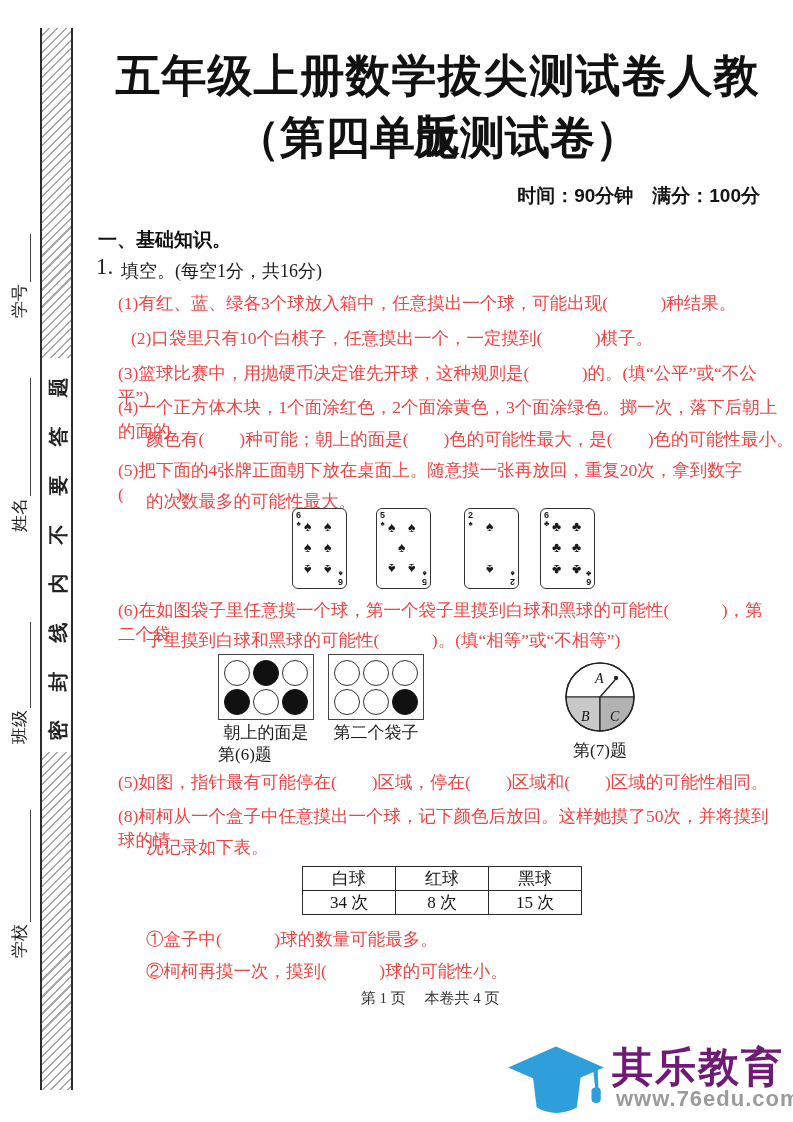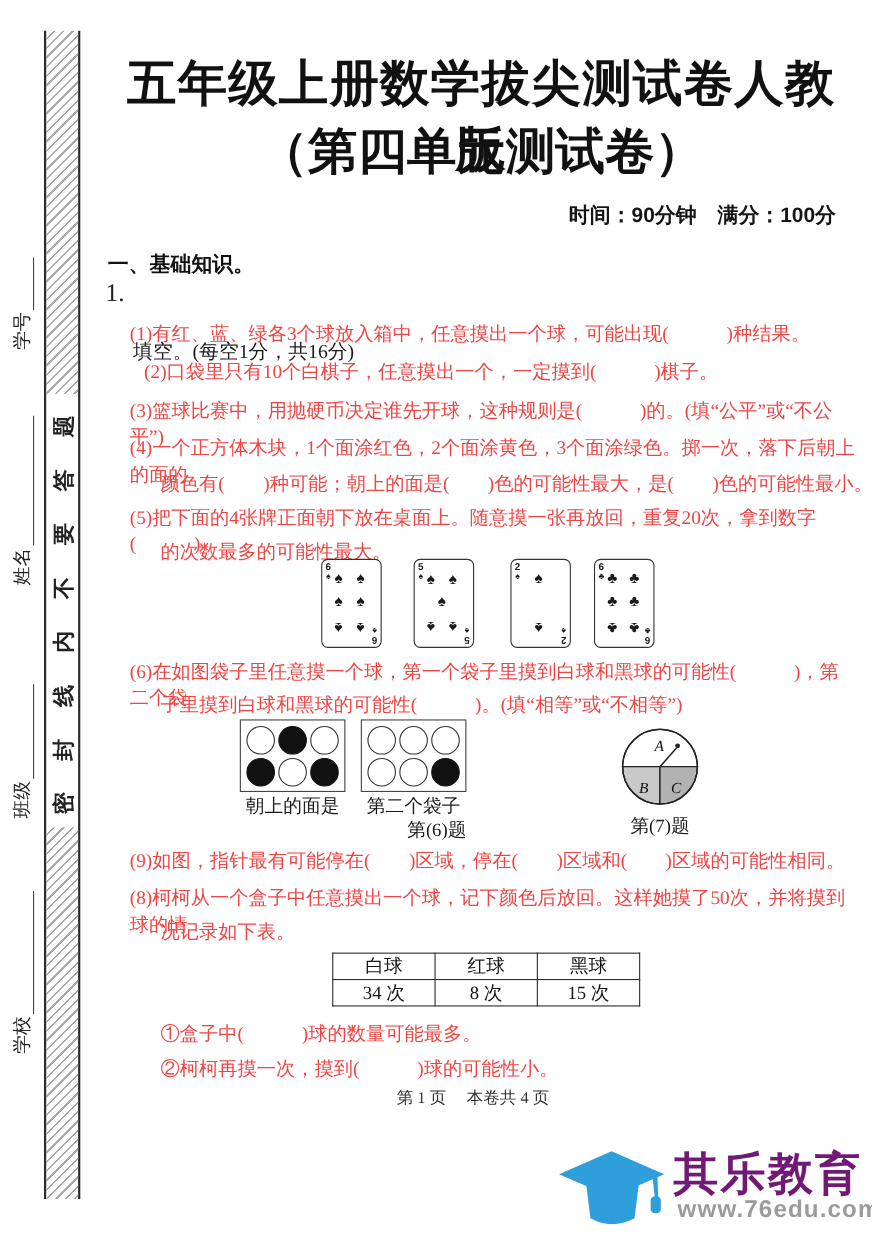--- a/index.html
+++ b/index.html
@@ -28,21 +28,21 @@
     font-weight:bold; letter-spacing:1px; font-family:"Liberation Sans", sans-serif; color:#111; }
   #subtitle { left:95px; top:108px; width:685px; text-align:center; font-size:45px;
     font-weight:bold; font-family:"Liberation Sans", sans-serif; color:#111; }
   #meta { right:33px; top:183px; font-size:19px; font-weight:bold;
     font-family:"Liberation Sans", sans-serif; color:#151515; }
 
   
   #section-heading { left:98px; top:227px; font-size:19px; font-weight:bold;
     font-family:"Liberation Sans", sans-serif; color:#111; }
   #q1-number { left:96px; top:254px; font-size:23px; color:#222; }
-  #q1-title { left:121px; top:259px; font-size:18px; color:#1a1a1a;margin-top:48px; }
+  #q1-title { left:121px; top:259px; font-size:18px; color:#1a1a1a; }
   .qline { position:absolute; width:662px; font-size:17.5px; line-height:24px;
     white-space:pre-wrap; color:#ef4444; }
   .ind0 { left:118px; }
   .ind1 { left:146px; }
 
   
   .card { position:absolute; top:508px; width:55px; height:81px; background:#fff;
     border:1.6px solid #333; border-radius:6px; }
   .corner { position:absolute; font-size:9px; line-height:1.05; text-align:center;
     font-family:"Liberation Sans", sans-serif; font-weight:bold; }
@@ -53,21 +53,21 @@
   .flip { transform:rotate(180deg); }
 
   
   .bag { position:absolute; top:654px; width:96px; height:66px; border:1.6px solid #444;
     background:#fff; display:flex; flex-wrap:wrap; align-content:center;
     justify-content:center; gap:3px 3px; padding:2px; }
   .ball { width:26px; height:26px; border-radius:50%; border:1.6px solid #333; }
   .ball.white { background:#fff; }
   .ball.black { background:#111; border-color:#111; }
   .bag-label { position:absolute; top:721px; width:96px; text-align:center; font-size:17px; }
-  #bags-caption { left:218px; top:743px; width:206px; text-align:right; font-size:17px; }
+  #bags-caption { left:218px; top:743px; width:206px; text-align:left; font-size:17px; }
 
   
   #spinner-svg { left:562px; top:658px; }
   #spinner-caption { left:556px; top:739px; width:88px; text-align:center; font-size:17px; }
 
   
   #record-table { left:302px; top:866px; border-collapse:collapse; }
   #record-table td { width:93px; height:24px; border:1.5px solid #2a2a2a;
     text-align:center; font-size:17px; color:#141414; }
 
@@ -123,21 +123,21 @@
 
   <div class="qline ind0" style="top:291px;">(1)有红、蓝、绿各3个球放入箱中，任意摸出一个球，可能出现(　　　)种结果。</div>
   <div class="qline ind0" style="top:326px;margin-left:13px;">(2)口袋里只有10个白棋子，任意摸出一个，一定摸到(　　　)棋子。</div>
   <div class="qline ind0" style="top:361px;">(3)篮球比赛中，用抛硬币决定谁先开球，这种规则是(　　　)的。(填“公平”或“不公平”)</div>
   <div class="qline ind0" style="top:395px;">(4)一个正方体木块，1个面涂红色，2个面涂黄色，3个面涂绿色。掷一次，落下后朝上的面的</div>
   <div class="qline ind1" style="top:427px;">颜色有(　　)种可能；朝上的面是(　　)色的可能性最大，是(　　)色的可能性最小。</div>
   <div class="qline ind0" style="top:458px;">(5)把下面的4张牌正面朝下放在桌面上。随意摸一张再放回，重复20次，拿到数字(　　　)</div>
   <div class="qline ind1" style="top:489px;">的次数最多的可能性最大。</div>
   <div class="qline ind0" style="top:598px;">(6)在如图袋子里任意摸一个球，第一个袋子里摸到白球和黑球的可能性(　　　)，第二个袋</div>
   <div class="qline ind1" style="top:628px;">子里摸到白球和黑球的可能性(　　　)。(填“相等”或“不相等”)</div>
-  <div class="qline ind0" style="top:770px;">(9)如图，指针最有可能停在(　　)区域，停在(　　)区域和(　　)区域的可能性相同。</div>
+  <div class="qline ind0" style="top:770px;">(5)如图，指针最有可能停在(　　)区域，停在(　　)区域和(　　)区域的可能性相同。</div>
   <div class="qline ind0" style="top:804px;">(8)柯柯从一个盒子中任意摸出一个球，记下颜色后放回。这样她摸了50次，并将摸到球的情</div>
   <div class="qline ind1" style="top:835px;">况记录如下表。</div>
   <div class="qline ind1" style="top:927px;">①盒子中(　　　)球的数量可能最多。</div>
   <div class="qline ind1" style="top:959px;">②柯柯再摸一次，摸到(　　　)球的可能性小。</div>
 
   <div class="card" style="left:292px;">
     <div class="corner tl"><span>6</span><span class="s">♠</span></div>
     <div class="corner br"><span>6</span><span class="s">♠</span></div>
     <span class="pip" style="left:11px;top:11px;">♠</span>
     <span class="pip" style="left:31px;top:11px;">♠</span>

